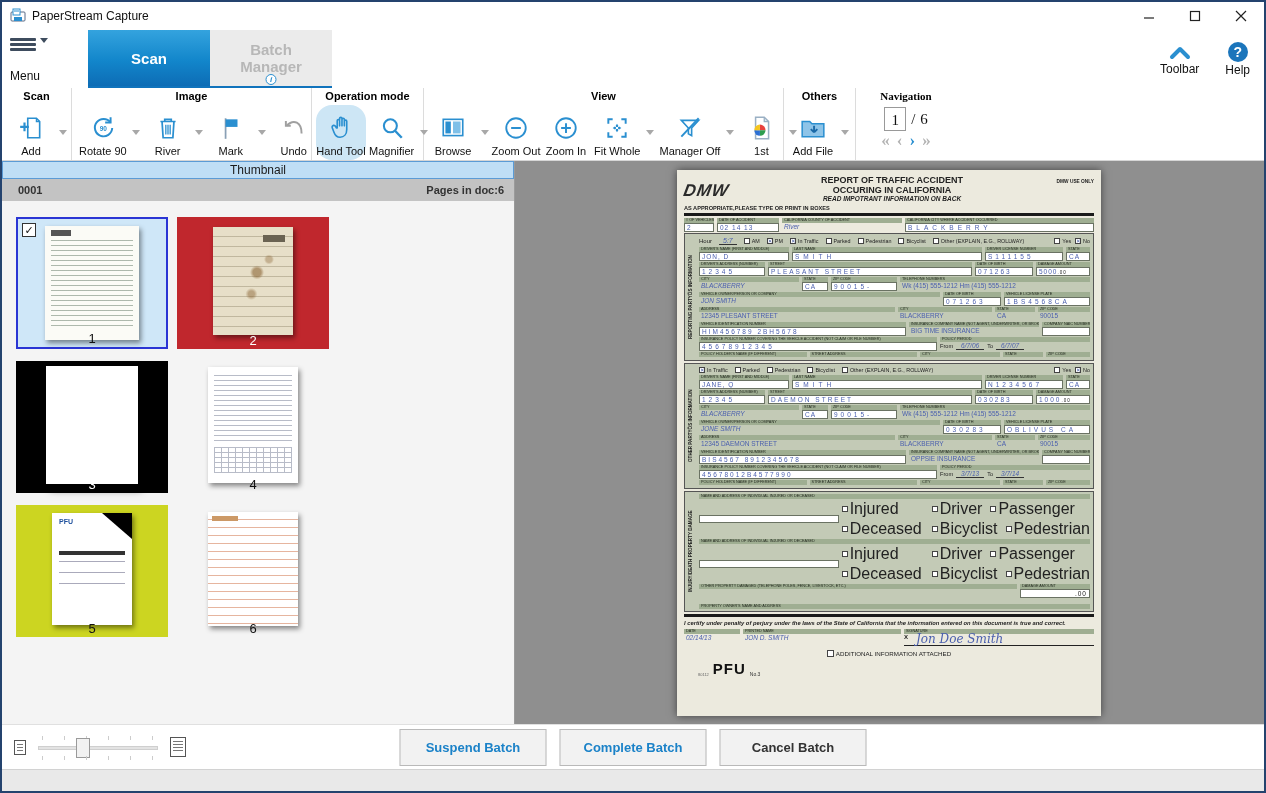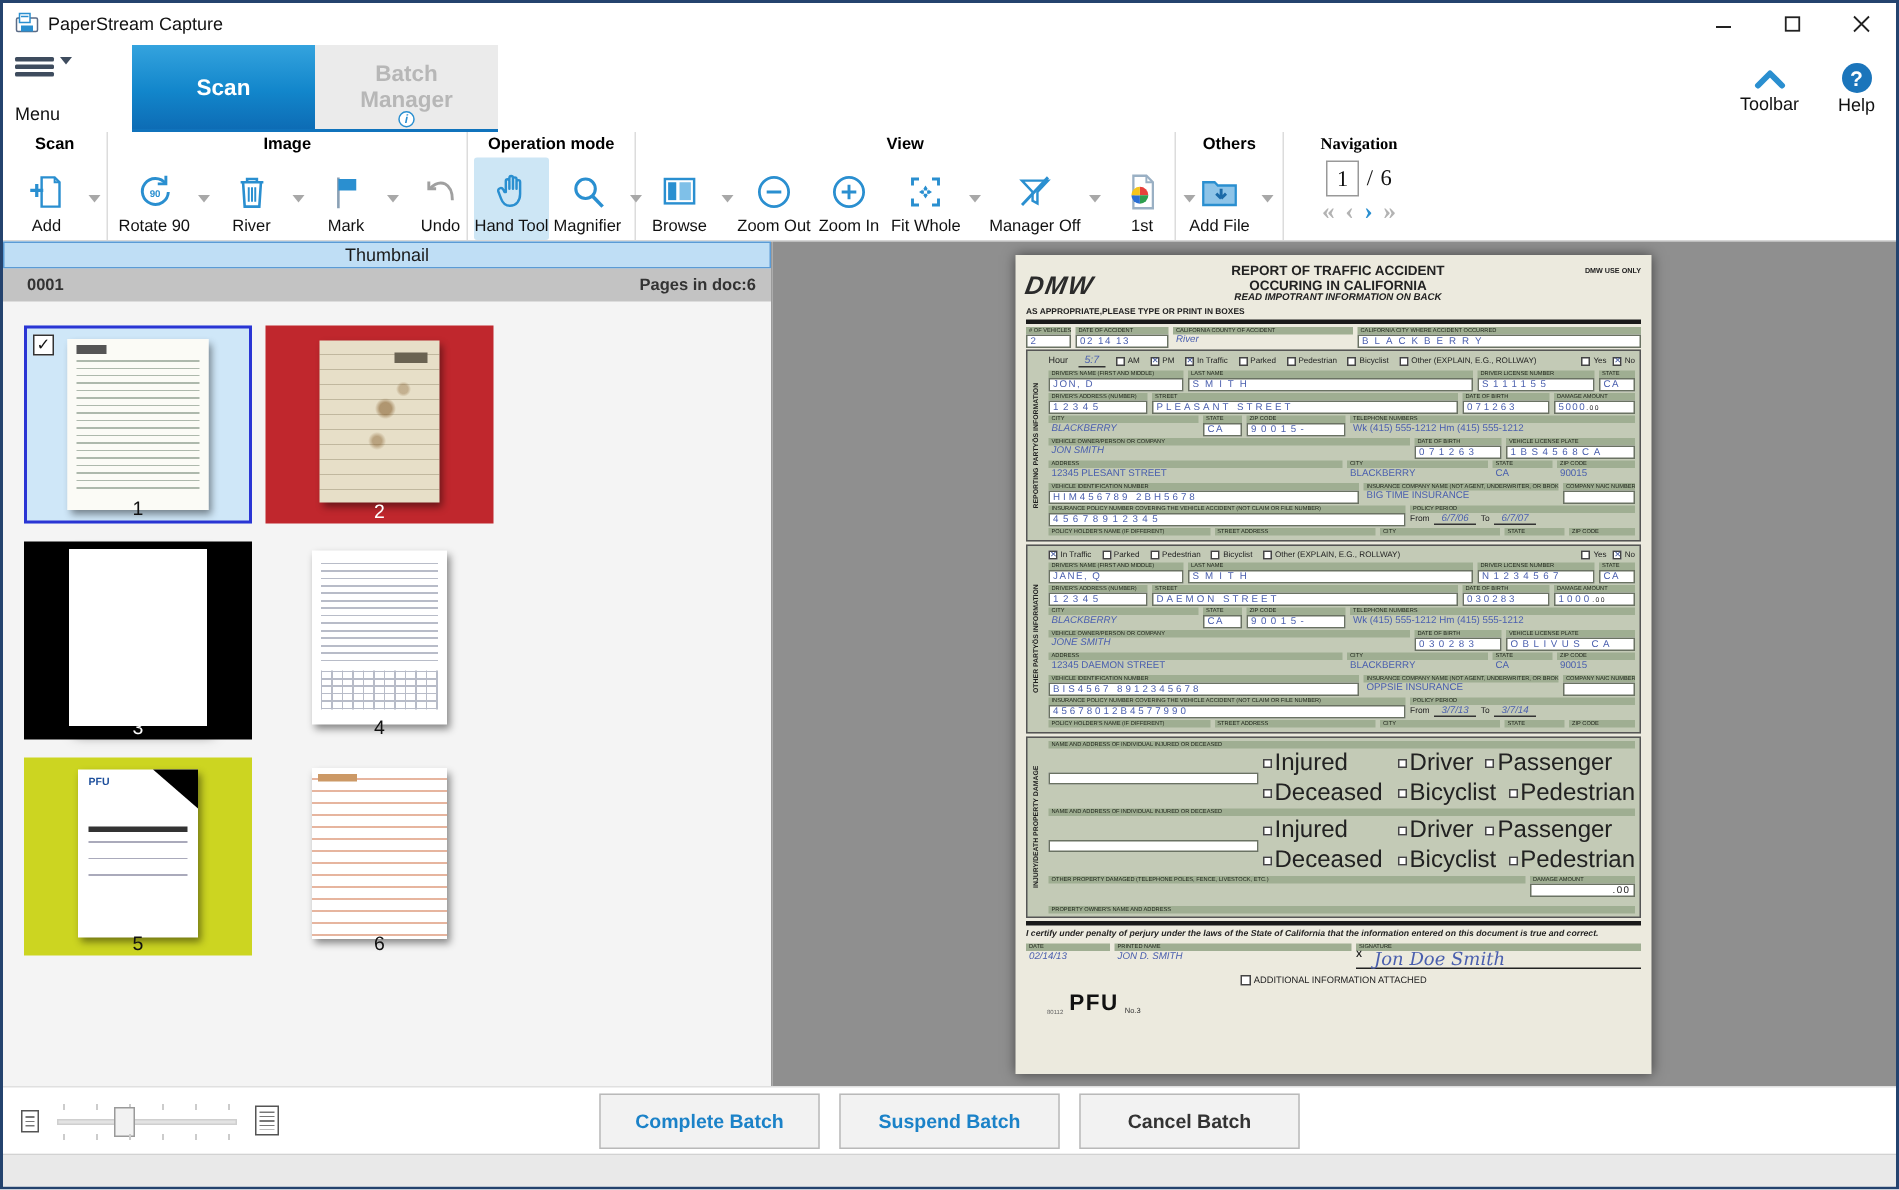--- a/index.html
+++ b/index.html
@@ -30,21 +30,21 @@
   .hr-item .lbl { font-size:12px; color:#111; margin-top:1px; }
   .help-circle { width:20px; height:20px; border-radius:50%; background:#1b75bb; color:#fff; font-weight:bold; font-size:14px; text-align:center; line-height:20px; }
 
   
   .ribbon { height:73px; display:flex; background:#fff; border-bottom:1px solid #d6d6d6; flex:none; }
   .rgroup { border-right:1px solid #dcdcdc; padding:2px 4px 0 4px; display:flex; flex-direction:column; flex:none; }
   .rgroup .gtitle { font-size:11px; font-weight:bold; color:#000; text-align:center; height:15px; flex:none; }
   .gitems { display:flex; align-items:stretch; flex:1; }
   .rwrap { display:flex; align-items:stretch; }
   .ritem { min-width:50px; padding:2px 3px 3px; display:flex; flex-direction:column; align-items:center; justify-content:flex-end; border-radius:2px; }
-  .ritem.active { background:#cde6f5; }
+  .ritem.active { background:#cde6f5;border-radius:16px; }
   .ritem .icn { height:30px; display:flex; align-items:center; justify-content:center; }
   .ritem .rlbl { font-size:11px; color:#111; white-space:nowrap; margin-top:2px; }
   .drop { width:13px; display:flex; align-items:center; justify-content:center; }
   .drop i { width:0; height:0; border-left:4px solid transparent; border-right:4px solid transparent; border-top:5px solid #a8a8a8; }
   .navgroup { padding:2px 8px 0;font-family:Liberation Serif, serif; }
   .navrow1 { display:flex; align-items:center; justify-content:center; gap:5px; margin-top:2px; }
   .navpage { width:22px; height:24px; border:1px solid #999; font-size:15px; text-align:center; line-height:24px; color:#111; background:#fff; }
   .navtotal { font-size:15px; color:#111; }
   .navrow2 { display:flex; justify-content:center; gap:7px; font-size:17px; font-weight:bold; line-height:18px; margin-top:1px; }
   .navarrow { color:#b3b3b3; } .navarrow.on { color:#2a8fd0; }
@@ -1014,20 +1014,20 @@
       <span class="doc-ico small"></span>
       <div class="slider">
         <div class="ticks"></div>
         <div class="track"></div>
         <div class="handle"></div>
         <div class="ticks b"></div>
       </div>
       <span class="doc-ico big"></span>
     </div>
     <div class="batchbtns">
+      <button class="bbtn blue">Suspend Batch</button>
       <button class="bbtn blue">Complete Batch</button>
-      <button class="bbtn blue">Suspend Batch</button>
       <button class="bbtn dark">Cancel Batch</button>
     </div>
   </div>
   <div class="statusbar"></div>
 
 </div>
 
 </body></html>

